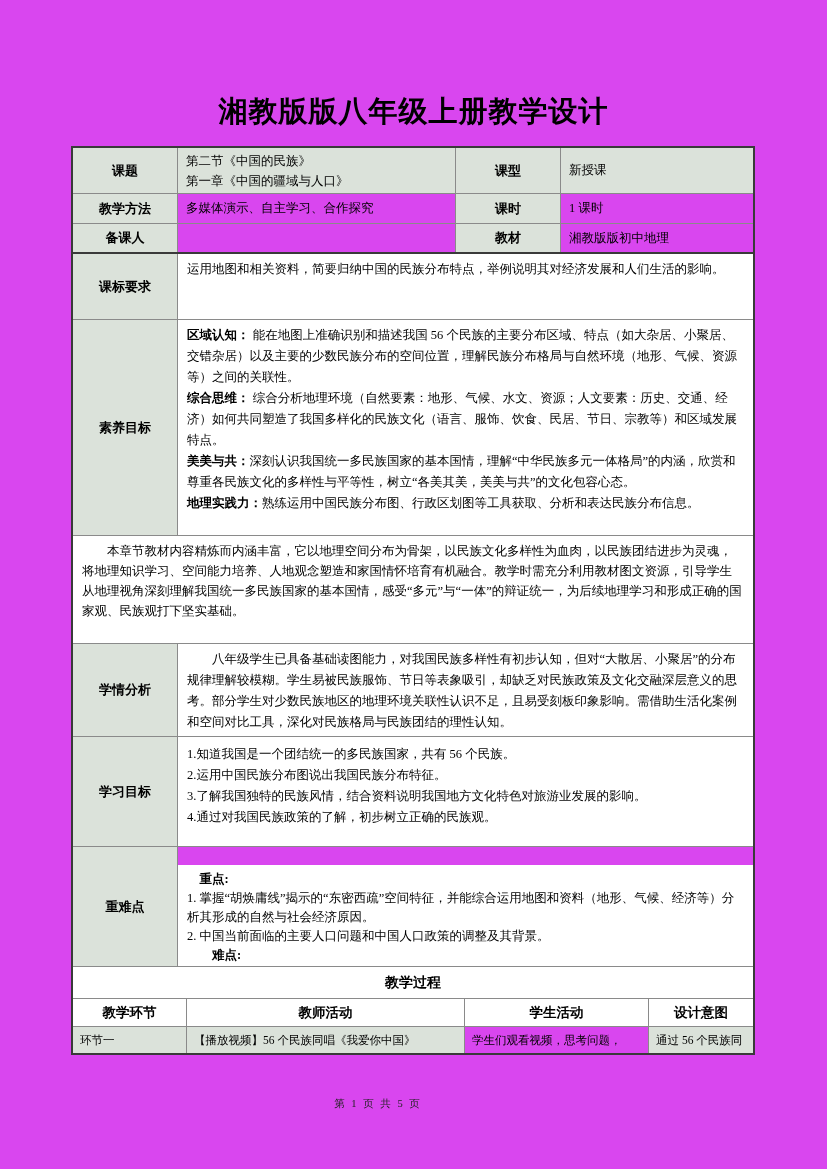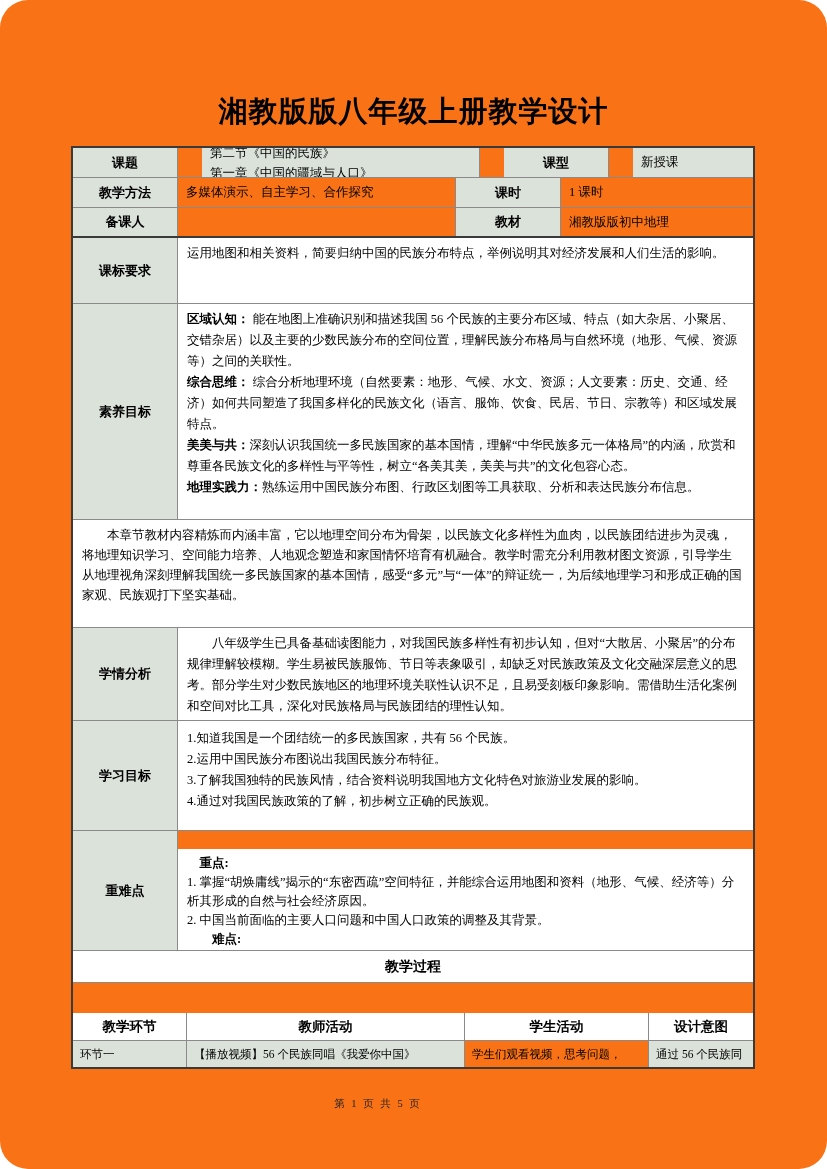--- a/index.html
+++ b/index.html
@@ -1,19 +1,19 @@
 <!DOCTYPE html>
 <html><head>
 <meta charset="utf-8">
 <style>
   * { margin:0; padding:0; box-sizing:border-box; }
   html,body { background:#ffffff; }
   .page {
-    position:relative; width:827px; height:1169px; background:#f97316;
-    font-family:"Liberation Serif", serif; color:#000; overflow:hidden;border-radius:28px;
+    position:relative; width:827px; height:1169px; background:#d946ef;
+    font-family:"Liberation Serif", serif; color:#000; overflow:hidden;
   }
   .doc-title {
     position:absolute; top:92px; left:0; width:827px; text-align:center;
     font-size:29px; font-weight:bold; letter-spacing:1px;
   }
   .sheet {
     position:absolute; left:71px; top:146px; width:684px;
     border:2px solid #3a3a3a;
   }
   .trow { display:flex; width:100%; border-bottom:1px solid #8a8a8a; overflow:hidden; }
@@ -57,21 +57,21 @@
 </style>
 </head>
 <body>
 
 <div class="page">
 
   <div class="doc-title">湘教版版八年级上册教学设计</div>
 
   <div class="sheet">
 
-    <div class="trow" style="height:30px;gap:24px;">
+    <div class="trow" style="height:46px;">
       <div class="cell lab c-lab1">课题</div>
       <div class="cell c-val1 green" style="font-size:12.5px; padding:3px 8px; display:flex; flex-direction:column; justify-content:center;">
         <div class="topic-line">第二节《中国的民族》</div>
         <div class="topic-line">第一章《中国的疆域与人口》</div>
       </div>
       <div class="cell lab c-lab2">课型</div>
       <div class="cell val c-val2 green">新授课</div>
     </div>
 
     <div class="trow" style="height:30px;">
@@ -136,21 +136,21 @@
         <p>2. 中国当前面临的主要人口问题和中国人口政策的调整及其背景。</p>
         <p class="b ind2">难点:</p>
         <p>1.综合分析人口分布成因。</p>
       </div>
     </div>
 
     <div class="trow" style="height:32px;">
       <div class="proc-title">教学过程</div>
     </div>
 
-    <div class="trow" style="height:28px;margin-top:30px;">
+    <div class="trow" style="height:28px;">
       <div class="cell proc-head p-col1">教学环节</div>
       <div class="cell proc-head p-col2">教师活动</div>
       <div class="cell proc-head p-col3">学生活动</div>
       <div class="cell proc-head p-col4">设计意图</div>
     </div>
 
     <div class="trow" style="height:26px;">
       <div class="cell proc-cell center green p-col1">环节一</div>
       <div class="cell proc-cell green p-col2">【播放视频】56 个民族同唱《我爱你中国》</div>
       <div class="cell proc-cell p-col3">学生们观看视频，思考问题，</div>

